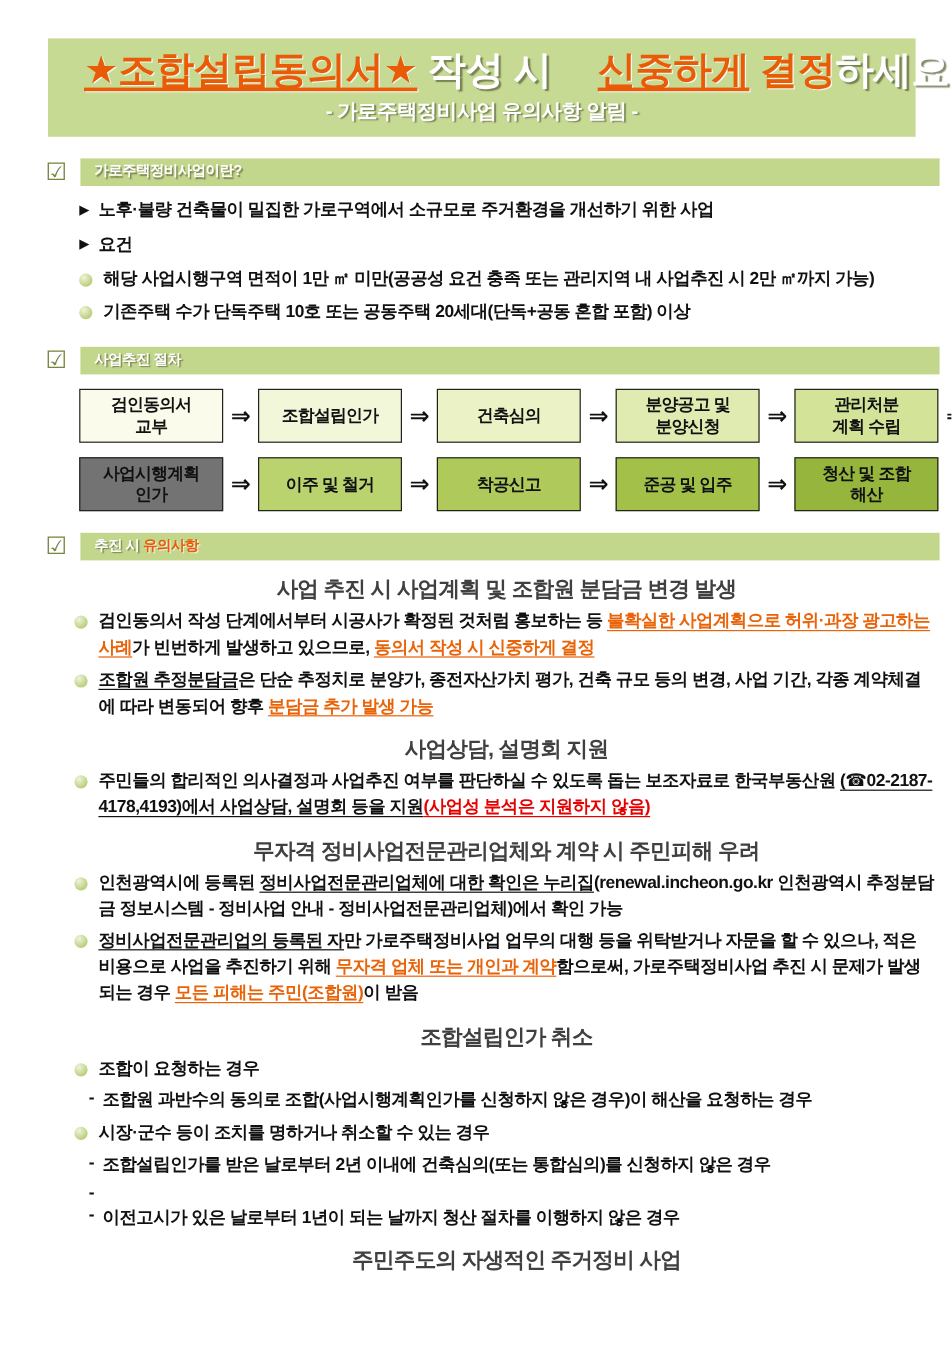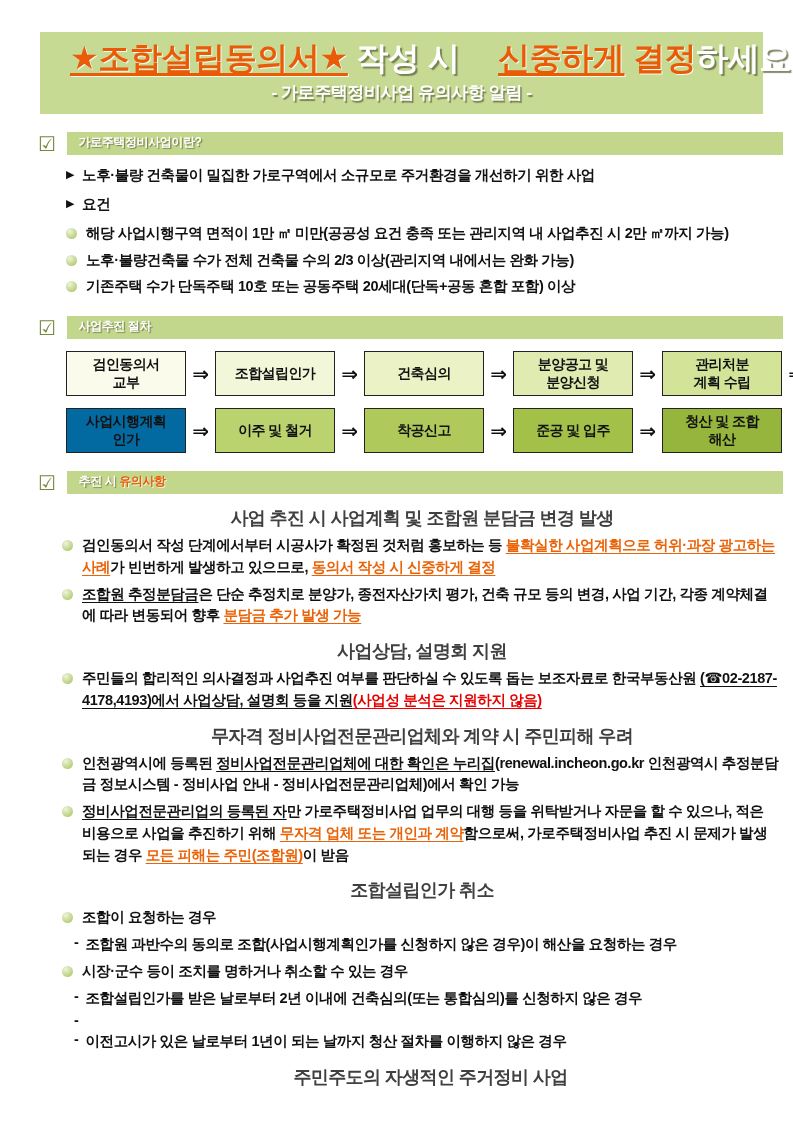--- a/index.html
+++ b/index.html
@@ -67,24 +67,20 @@
       <div class="tri-item">
         <span class="tri">▶</span>
         <p>요건</p>
       </div>
       <div class="dot-item">
         <span class="dot"></span>
         <p>해당 사업시행구역 면적이 1만 ㎡ 미만(공공성 요건 충족 또는 관리지역 내 사업추진 시 2만 ㎡까지 가능)</p>
       </div>
       <div class="dot-item">
         <span class="dot"></span>
-        <p>노후·불량건축물 수가 전체 건축물 수의 2/3 이상(관리지역 내에서는 완화 가능)</p>
-      </div>
-      <div class="dot-item">
-        <span class="dot"></span>
         <p>기존주택 수가 단독주택 10호 또는 공동주택 20세대(단독+공동 혼합 포함) 이상</p>
       </div>
     </div>
   </section>
 
   <section>
     <div class="sec-head">
       <span class="chk">☑</span>
       <div class="bar"><span>사업추진 절차</span></div>
     </div>
@@ -98,21 +94,21 @@
         <div class="fbox" style="background: rgb(234, 242, 198);">건축심의</div>
         <span class="farrow">⇒</span>
         <div class="fbox" style="background: rgb(223, 235, 176);">분양공고 및
 분양신청</div>
         <span class="farrow">⇒</span>
         <div class="fbox" style="background: rgb(211, 228, 153);">관리처분
 계획 수립</div>
         <span class="farrow">⇒</span>
       </div>
       <div class="flow-row">
-        <div class="fbox" style="background: #0369a1;">사업시행계획
+        <div class="fbox" style="background: #737373;">사업시행계획
 인가</div>
         <span class="farrow">⇒</span>
         <div class="fbox" style="background: rgb(187, 211, 110);">이주 및 철거</div>
         <span class="farrow">⇒</span>
         <div class="fbox" style="background: rgb(175, 202, 91);">착공신고</div>
         <span class="farrow">⇒</span>
         <div class="fbox" style="background: rgb(163, 193, 73);">준공 및 입주</div>
         <span class="farrow">⇒</span>
         <div class="fbox" style="background: rgb(150, 181, 60);">청산 및 조합
 해산</div>

